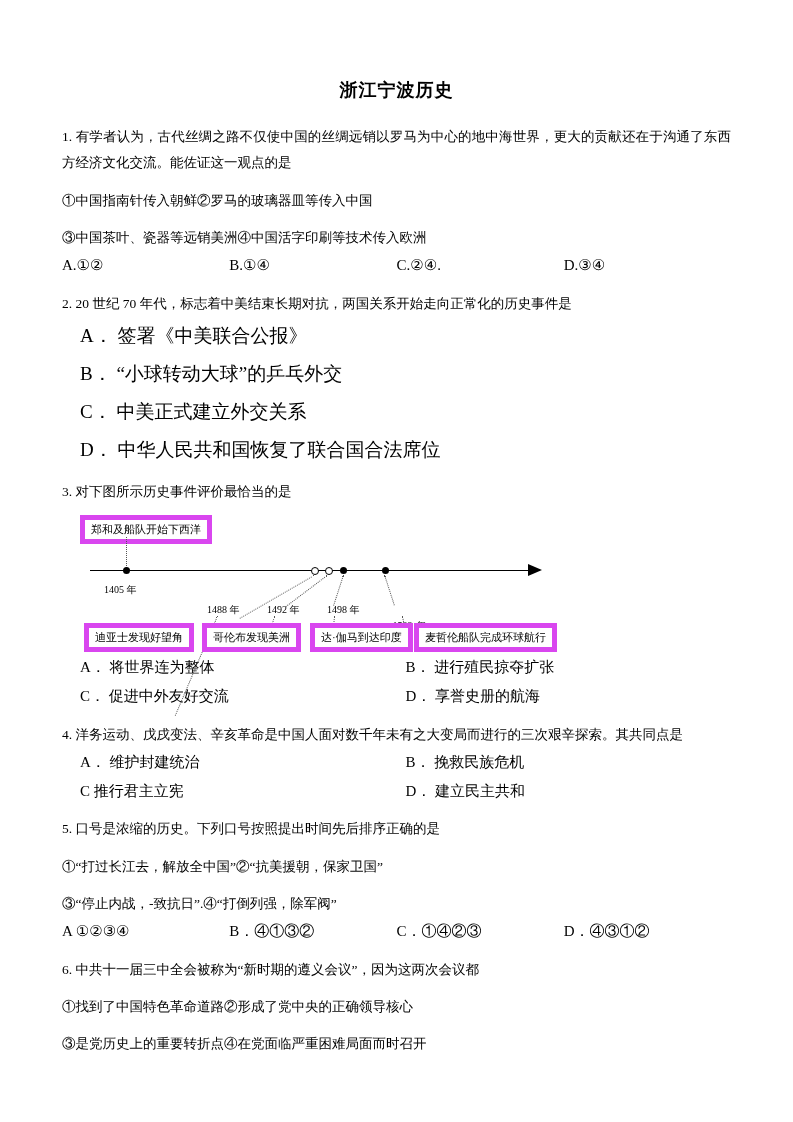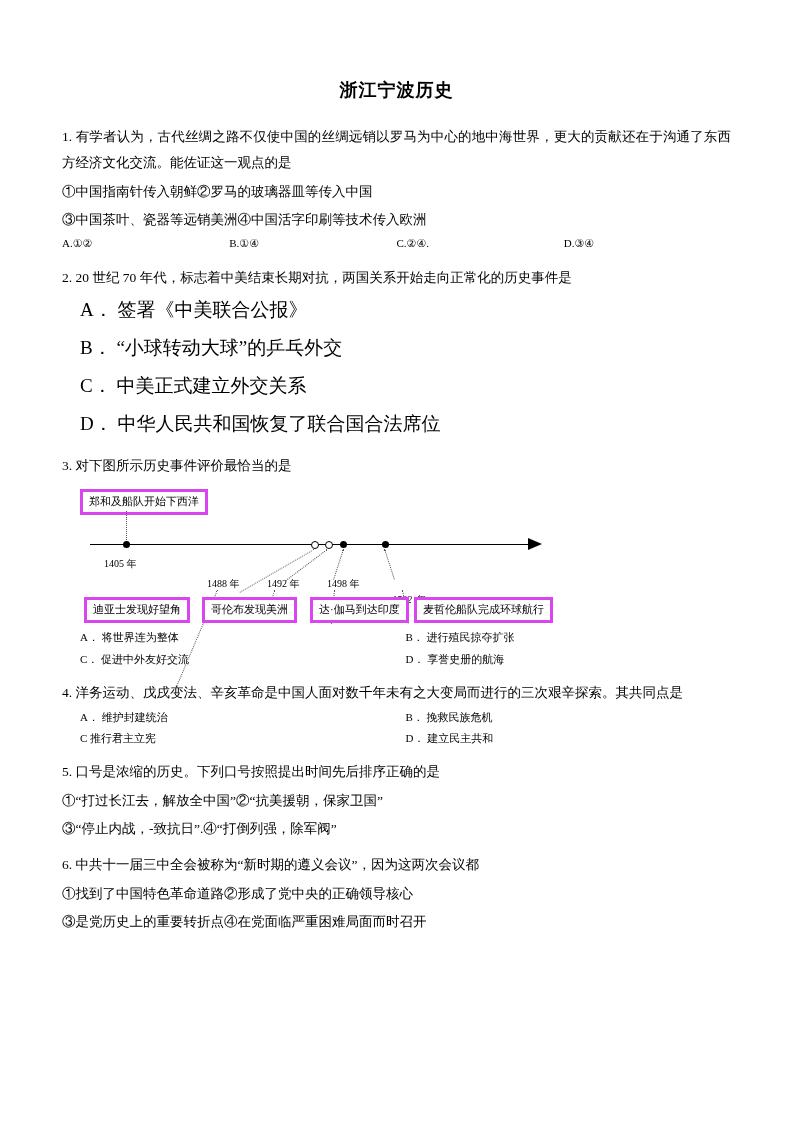--- a/index.html
+++ b/index.html
@@ -34,25 +34,25 @@
     margin-bottom: 4px;
   }
   .q-stem {
     font-size: 13.5px;
     line-height: 1.95;
     text-align: justify;
   }
   .sub-line {
     font-size: 13.5px;
     line-height: 1.95;
-    margin-top: 2px;
+    margin-top: 11px;
   }
   .opt-row {
     display: flex;
-    font-size: 11px;
+    font-size: 15px;
     line-height: 1.95;
   }
   .opt-row.four > div {
     width: 25%;
   }
   .opt-row.two > div {
     width: 50%;
   }
   .opt-indent {
     padding-left: 18px;
@@ -63,21 +63,21 @@
     padding-left: 18px;
   }
   
   .figure {
     position: relative;
     height: 132px;
     margin: 10px 0 6px 0;
   }
   .box {
     position: absolute;
-    border: 3px solid #d946ef;
+    border: 5px solid #d946ef;
     font-size: 11px;
     padding: 3px 6px;
     background: #fff;
     white-space: nowrap;
     line-height: 1.2;
   }
   .axis {
     position: absolute;
     left: 28px;
     top: 55px;
@@ -239,20 +239,26 @@
 
   <div class="spacer-sm"></div>
 
   <div class="q">
     <div class="q-stem">
       <span>5.</span>
       <span>口号是浓缩的历史。下列口号按照提出时间先后排序正确的是</span>
     </div>
     <div class="sub-line">①“打过长江去，解放全中国”②“抗美援朝，保家卫国”</div>
     <div class="sub-line">③“停止内战，-致抗日”.④“打倒列强，除军阀”</div>
+    <div class="opt-row four">
+      <div>A ①②③④</div>
+      <div>B．④①③②</div>
+      <div>C．①④②③</div>
+      <div>D．④③①②</div>
+    </div>
   </div>
 
   <div class="spacer-sm"></div>
 
   <div class="q">
     <div class="q-stem">
       <span>6.</span>
       <span>中共十一届三中全会被称为“新时期的遵义会议”，因为这两次会议都</span>
     </div>
     <div class="sub-line">①找到了中国特色革命道路②形成了党中央的正确领导核心</div>

